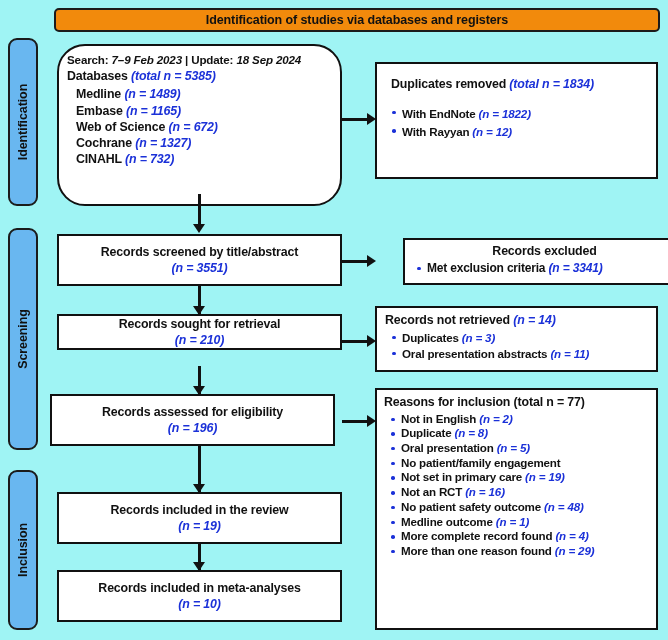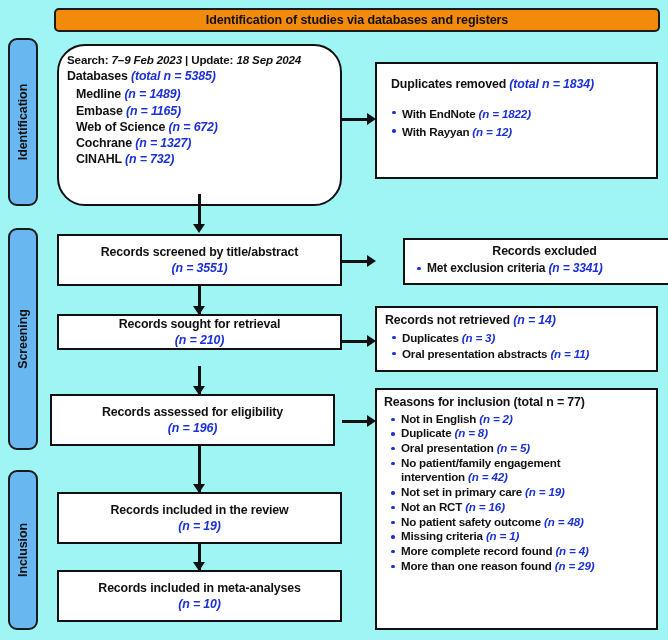--- a/index.html
+++ b/index.html
@@ -278,39 +278,35 @@
         <span class="n"><i>(n = 8)</i></span>
       </li>
       <li>
         <span>Oral presentation</span>
         <span class="n"><i>(n = 5)</i></span>
       </li>
       <li>
         <span>No patient/family engagement</span>
       </li>
     </ul>
-    <div class="cont">
-      <span>intervention</span>
-      <span class="n"><i>(n = 42)</i></span>
-    </div>
     <ul class="blist wide">
       <li>
         <span>Not set in primary care</span>
         <span class="n"><i>(n = 19)</i></span>
       </li>
       <li>
         <span>Not an RCT</span>
         <span class="n"><i>(n = 16)</i></span>
       </li>
       <li>
         <span>No patient safety outcome</span>
         <span class="n"><i>(n = 48)</i></span>
       </li>
       <li>
-        <span>Missing criteria</span>
+        <span>Medline outcome</span>
         <span class="n"><i>(n = 1)</i></span>
       </li>
       <li>
         <span>More complete record found</span>
         <span class="n"><i>(n = 4)</i></span>
       </li>
       <li>
         <span>More than one reason found</span>
         <span class="n"><i>(n = 29)</i></span>
       </li>

